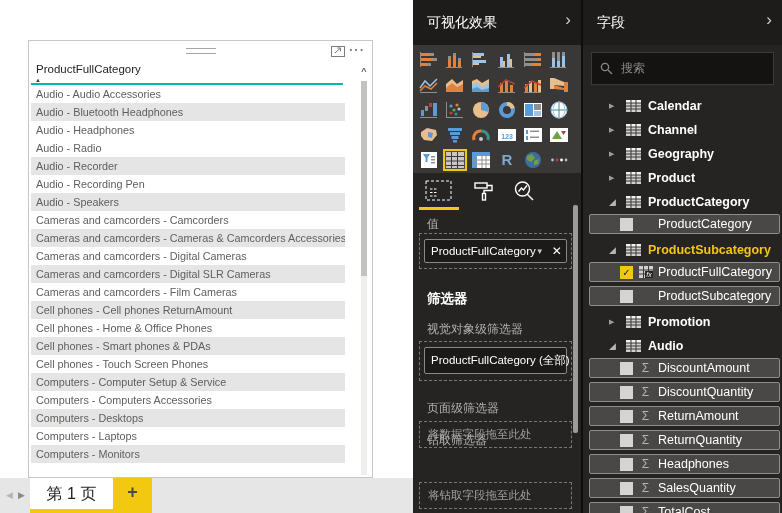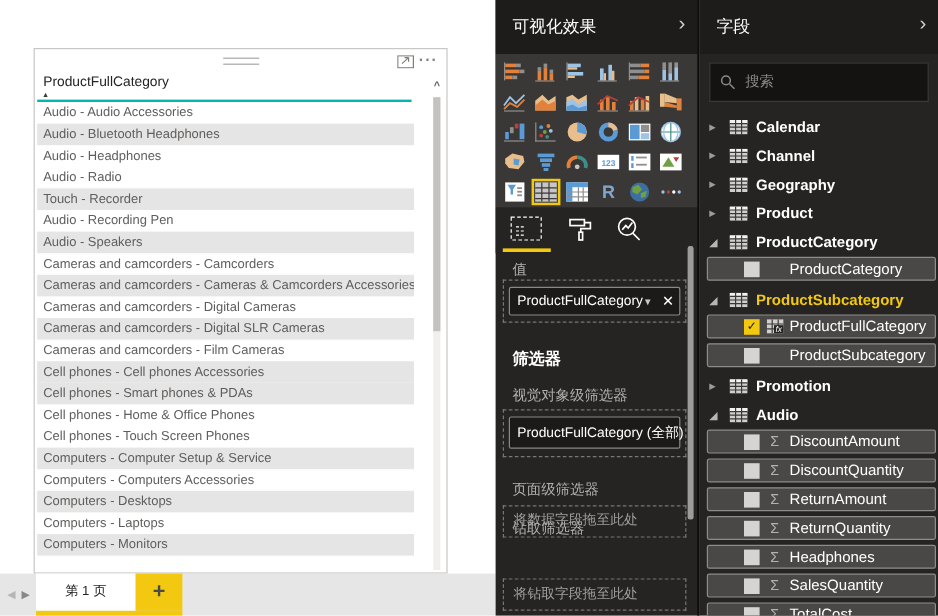--- a/index.html
+++ b/index.html
@@ -23,21 +23,21 @@
   .trow.alt{background:#e5e5e5}
   .vscroll{position:absolute;right:2px;top:24px;bottom:2px;width:12px}
   .vs-up{text-align:center;color:#605e5c;font-size:9px;font-weight:bold;height:14px;line-height:12px}
   .vs-track{position:absolute;top:16px;bottom:0;left:3px;width:6px;background:#f0efee}
   .vs-thumb{position:absolute;top:16px;left:3px;width:6px;height:195px;background:#c4c2c0}
   
   .pagebar{position:absolute;left:0;top:478px;width:413px;height:35px;background:#e6e6e6}
   .nav-prev{position:absolute;left:6px;top:12px;color:#b8b6b4;font-size:9px}
   .nav-next{position:absolute;left:18px;top:12px;color:#8a8886;font-size:9px}
   .ptab{position:absolute;left:30px;top:0;width:83px;height:31px;background:#fff;color:#252423;
-        font-size:11px;text-align:center;line-height:31px}
+        font-size:16px;text-align:center;line-height:31px}
   .padd{position:absolute;left:113px;top:0;width:39px;height:31px;background:#F2C811;color:#4a4a4a;
         font-size:18px;font-weight:bold;text-align:center;line-height:29px}
   .ptab-line{position:absolute;left:30px;top:31px;width:122px;height:4px;background:#F2C811}
   
   .dpanel{position:absolute;top:0;height:513px;background:#252423;color:#fff;box-sizing:border-box}
   .dhead{position:relative;height:45px;background:#1d1c1b}
   .dtitle{position:absolute;left:14px;top:14px;font-size:14px;color:#fff}
   .chev{position:absolute;right:10px;top:10px;color:#d2d0ce;font-size:17px}
   .glabel{position:absolute;left:14px;font-size:12px;color:#b3b0ad}
   
@@ -60,21 +60,21 @@
   .ftitle{position:absolute;left:14px;top:290px;font-size:13.5px;font-weight:bold;color:#fff}
   .drop{position:absolute;left:6px;width:153px;height:27px;border:1px dashed #797775;box-sizing:border-box;
         color:#a19f9d;font-size:11.5px;line-height:25px;padding-left:8px;white-space:nowrap}
   .vp-scroll{position:absolute;right:3px;top:205px;width:5px;height:228px;background:#9e9c9a;border-radius:2px}
   
   .fpanel{left:583px;width:199px;overflow:hidden}
   .search{position:absolute;left:8px;top:52px;width:183px;height:33px;background:#141312;
           border:1px solid #3b3a39;box-sizing:border-box;display:flex;align-items:center;
           gap:8px;padding-left:8px;color:#8a8886;font-size:12px}
   .flist{position:absolute;left:0;top:94px;width:199px}
-  .f-parent{height:24px;display:flex;align-items:center;padding-left:8px;gap:7px;
+  .f-parent{height:24px;display:flex;align-items:center;padding-left:26px;gap:7px;
             font-size:12.5px;font-weight:bold;color:#fff}
   .arrow{width:10px;color:#9e9c9a;font-size:7px;flex:none}
   .arrow.exp{color:#b8b6b4;font-size:9px}
   .ticon{flex:none;line-height:0}
   .f-child{height:20px;margin:0 2px 4px 6px;background:#4a4846;border:1px solid #8f8d8b;border-radius:2px;
            display:flex;align-items:center;padding-left:30px;gap:4px;font-size:12.5px;color:#fff;
            box-sizing:border-box;white-space:nowrap}
   .cbx{width:13px;height:13px;background:#d6d4d2;flex:none;text-align:center;font-size:10px;
        line-height:13px;font-weight:bold;color:#252423}
   .cbx.on{background:#F2C811}
@@ -99,31 +99,31 @@
     </div>
     <div class="thead">
       <span>ProductFullCategory</span>
       <span class="sortmark">▲</span>
     </div>
     <div class="rows">
         <div class="trow">Audio - Audio Accessories</div>
         <div class="trow alt">Audio - Bluetooth Headphones</div>
         <div class="trow">Audio - Headphones</div>
         <div class="trow">Audio - Radio</div>
-        <div class="trow alt">Touch - Recorder</div>
+        <div class="trow alt">Audio - Recorder</div>
         <div class="trow">Audio - Recording Pen</div>
         <div class="trow alt">Audio - Speakers</div>
         <div class="trow">Cameras and camcorders - Camcorders</div>
         <div class="trow alt">Cameras and camcorders - Cameras &amp; Camcorders Accessories</div>
         <div class="trow">Cameras and camcorders - Digital Cameras</div>
         <div class="trow alt">Cameras and camcorders - Digital SLR Cameras</div>
         <div class="trow">Cameras and camcorders - Film Cameras</div>
-        <div class="trow alt">Cell phones - Cell phones Accessories</div>
+        <div class="trow alt">Cell phones - Cell phones ReturnAmount</div>
+        <div class="trow">Cell phones - Home &amp; Office Phones</div>
         <div class="trow alt">Cell phones - Smart phones &amp; PDAs</div>
-        <div class="trow">Cell phones - Home &amp; Office Phones</div>
         <div class="trow">Cell phones - Touch Screen Phones</div>
         <div class="trow alt">Computers - Computer Setup &amp; Service</div>
         <div class="trow">Computers - Computers Accessories</div>
         <div class="trow alt">Computers - Desktops</div>
         <div class="trow">Computers - Laptops</div>
         <div class="trow alt">Computers - Monitors</div>
       </div>
     <div class="vscroll">
       <div class="vs-up">^</div>
       <div class="vs-track"></div>

